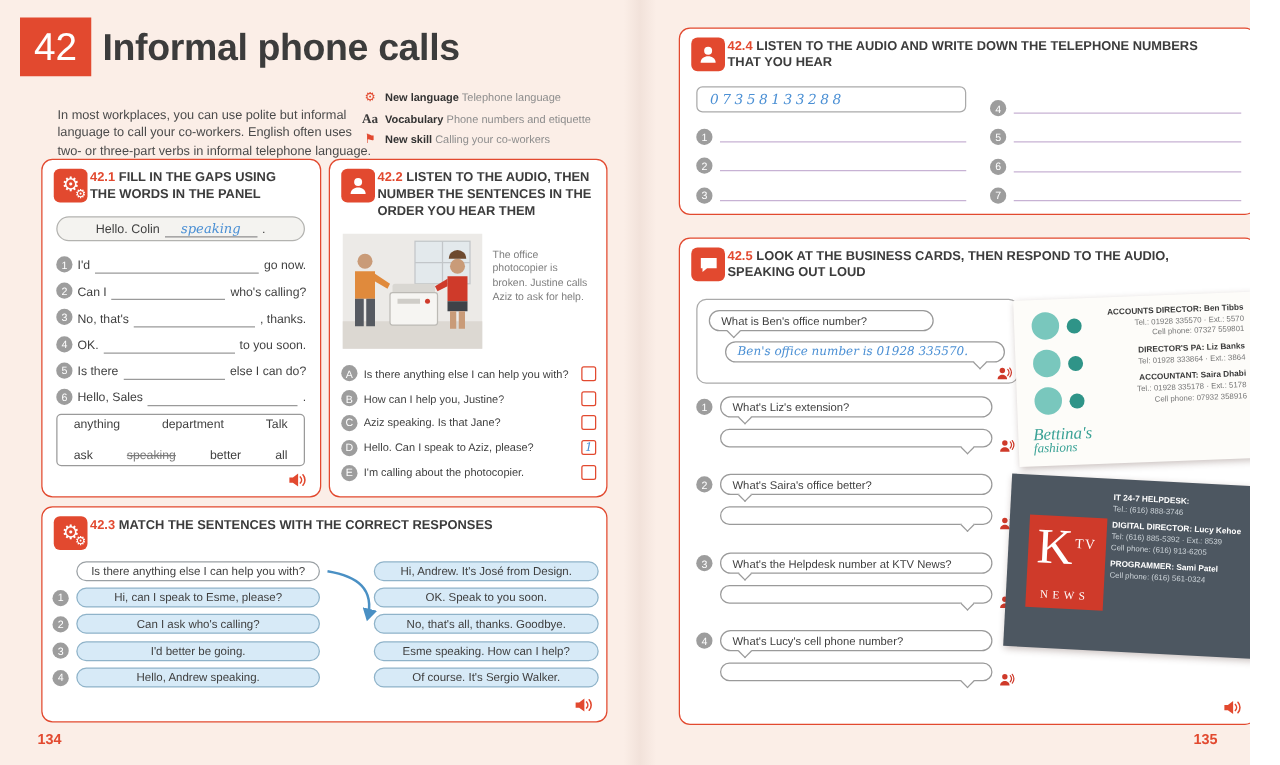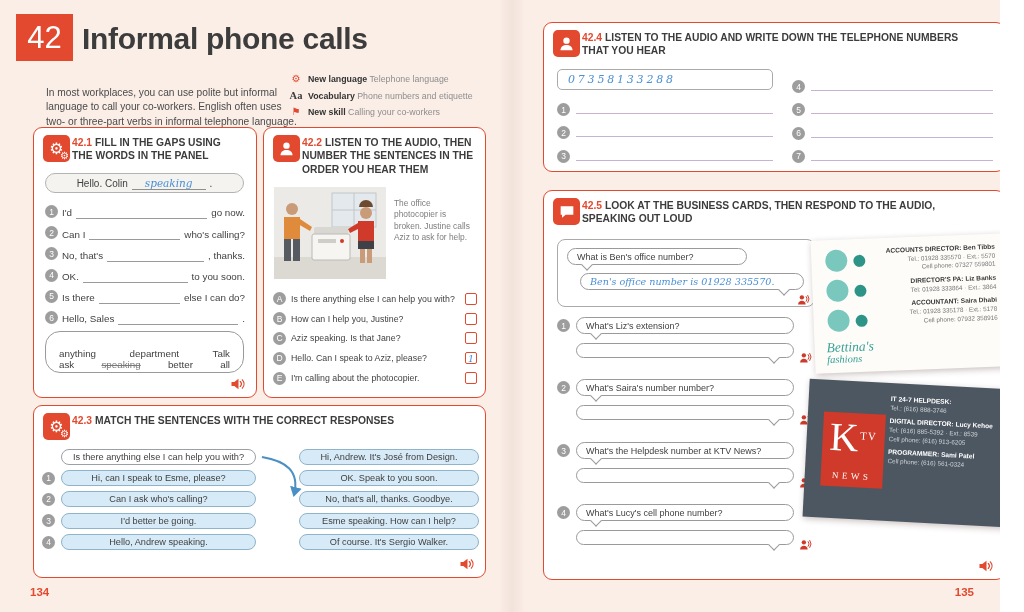--- a/index.html
+++ b/index.html
@@ -41,21 +41,21 @@
   .hand{font-family:"DejaVu Serif",serif;font-style:italic;color:#4a8fd4}
 
   
   .sample-pill{position:absolute;left:11px;top:45px;width:199px;height:20px;border:1px solid #b3b3b0;border-radius:10px;background:#f4f3f0;display:flex;align-items:center;justify-content:center;gap:4px;font-size:10px}
   .sample-pill .hand{border-bottom:1px solid #8f8f8f;padding:0 13px;font-size:10.5px}
   .gap-list{position:absolute;left:11px;top:74px;width:200px}
   .gap-row{display:flex;align-items:flex-end;gap:4px;height:21.2px;font-size:9.8px;padding-bottom:4px}
   .gap-row .circ{align-self:center;margin-bottom:-2px}
   .gap-row .t{white-space:nowrap;line-height:1.1}
   .blank{flex:1;border-bottom:1px solid #9a9a9a;height:11px;min-width:26px}
-  .word-panel{position:absolute;left:11px;top:203px;width:199px;height:42px;border:1px solid #9a9a9a;border-radius:15px;font-size:9.8px;display:flex;flex-direction:column;justify-content:flex-end;padding:2px 13px}
+  .word-panel{position:absolute;left:11px;top:203px;width:199px;height:42px;border:1px solid #9a9a9a;border-radius:4px;font-size:9.8px;display:flex;flex-direction:column;justify-content:space-between;padding:2px 13px}
   .wp-row{display:flex;justify-content:space-between}
   .struck{text-decoration:line-through;color:#7a7a7a}
 
   .audio-btn{position:absolute;right:9px;bottom:6px;width:17px;height:14px}
   .audio-btn svg{width:100%;height:100%}
 
   
   .scene{position:absolute;left:10px;top:58px;width:112px;height:94px}
   .scene-caption{position:absolute;left:130px;top:70px;width:82px;font-size:8.4px;line-height:1.35;color:#7e7e7e;margin:0}
   .order-list{position:absolute;left:9px;top:161px;width:204px}
@@ -455,21 +455,21 @@
               <path d="M17 6.5a7 7 0 0 1 0 9" stroke="#cf3a2a" stroke-width="1.8" fill="none" stroke-linecap="round"></path>
               <path d="M20 4.5a11 11 0 0 1 0 13" stroke="#cf3a2a" stroke-width="1.8" fill="none" stroke-linecap="round"></path>
             </svg>
         </span>
       </div>
     </div>
 
     <div class="q-group" id="qg2">
       <div class="q-row">
         <span class="circ">2</span>
-        <div class="qb tail-l q-pill">What's Saira's number number?</div>
+        <div class="qb tail-l q-pill">What's Saira's office better?</div>
       </div>
       <div class="a-row">
         <div class="qb tail-r a-pill"></div>
         <span class="speak-ic">
           <svg viewBox="0 0 24 24">
               <circle cx="9" cy="8" r="4" fill="#cf3a2a"></circle>
               <path d="M2 21c0-4.2 3.4-6.5 7-6.5s7 2.3 7 6.5z" fill="#cf3a2a"></path>
               <path d="M17 6.5a7 7 0 0 1 0 9" stroke="#cf3a2a" stroke-width="1.8" fill="none" stroke-linecap="round"></path>
               <path d="M20 4.5a11 11 0 0 1 0 13" stroke="#cf3a2a" stroke-width="1.8" fill="none" stroke-linecap="round"></path>
             </svg>

